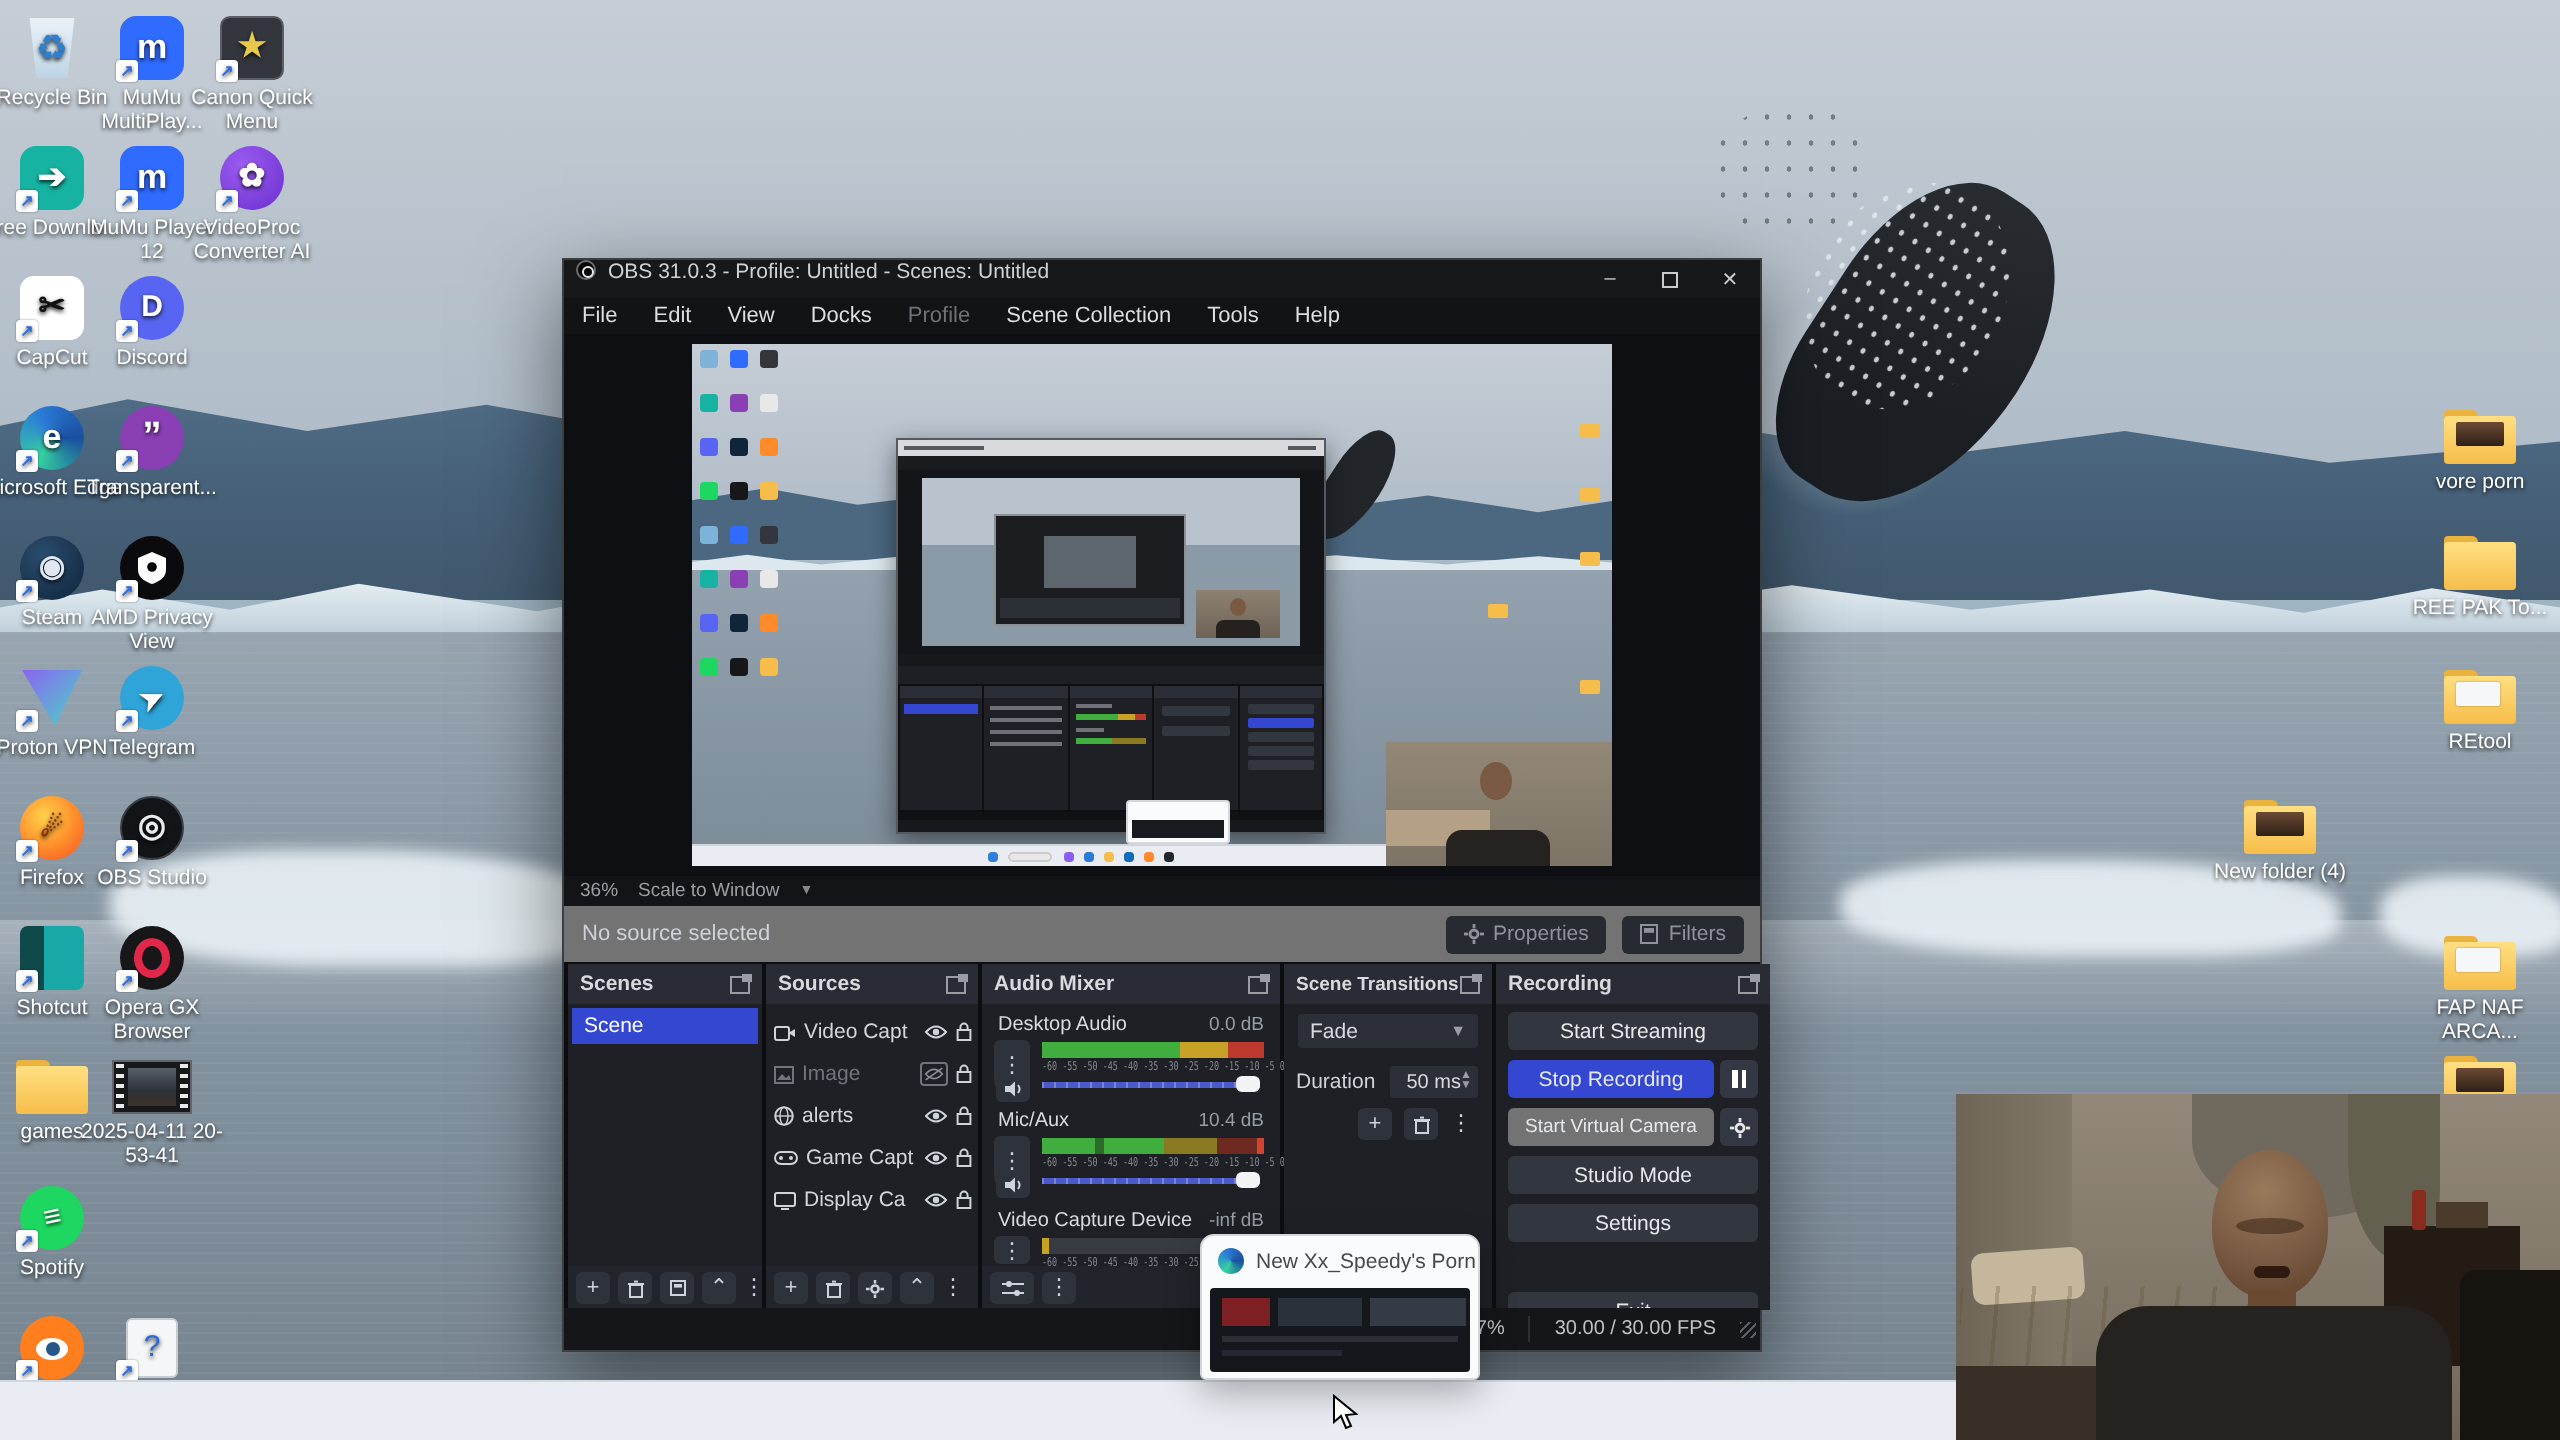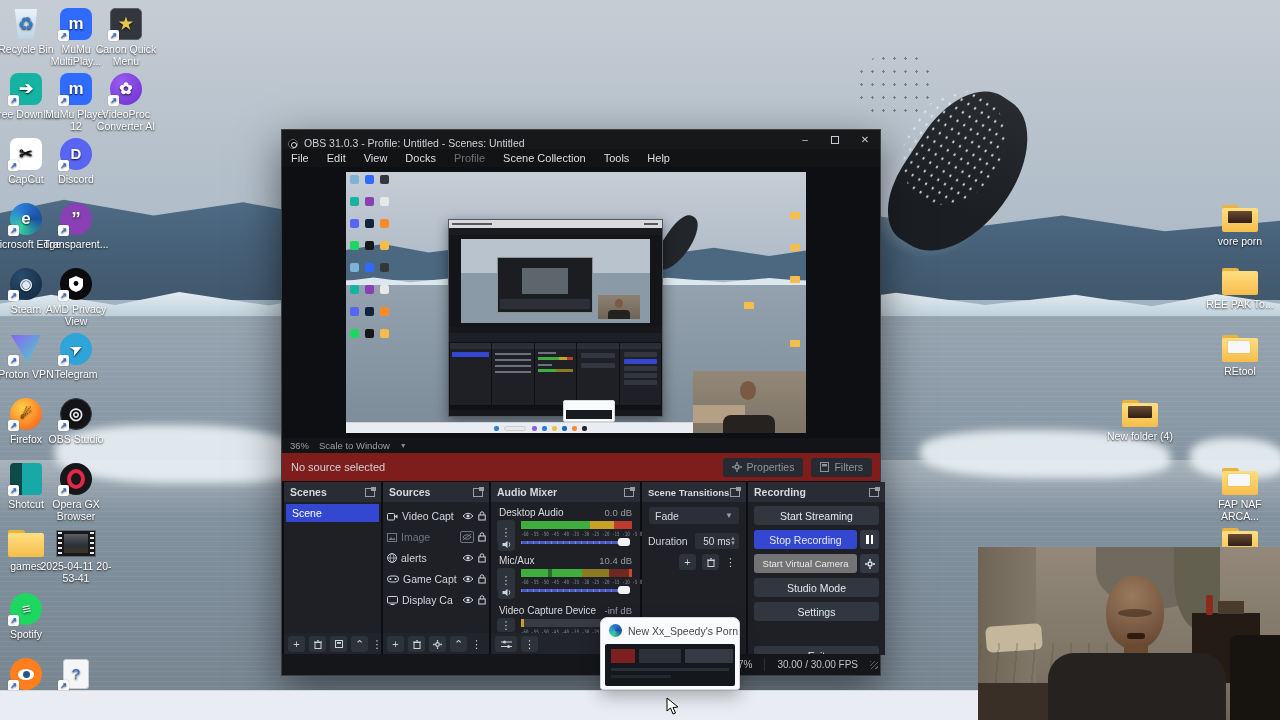--- a/index.html
+++ b/index.html
@@ -55,21 +55,21 @@
   .folder .frontf{position:absolute;left:1px;top:3px;right:1px;bottom:0;background:linear-gradient(180deg,#ffdf82,#f6bd4a);border-radius:2px;}
   .folder .card{position:absolute;left:7px;top:6px;width:22px;height:12px;background:#f5f7f8;border-radius:1px;box-shadow:0 0 1px rgba(0,0,0,.4);}
   .folder .photo{position:absolute;left:7px;top:6px;width:24px;height:12px;background:linear-gradient(180deg,#6b4a33,#2e2017);border-radius:1px;}
   .film{width:40px;height:27px;background:#17181a;border:1px solid #62666c;position:relative;margin:2px auto 3px;}
   .film .perfl,.film .perfr{position:absolute;top:1px;bottom:1px;width:4px;background:repeating-linear-gradient(180deg,#e8eaec 0 2px,rgba(0,0,0,0) 2px 5px);}
   .film .perfl{left:1px;} .film .perfr{right:1px;}
   .film .thumb{position:absolute;left:7px;right:7px;top:3px;bottom:3px;background:linear-gradient(180deg,#585f66,#2c3136 60%,#3d332a);}
 
   
   .obs{position:absolute;left:281px;top:129px;width:600px;height:547px;background:#101114;border:1px solid #3c3e42;box-shadow:0 14px 40px rgba(0,0,0,.5);z-index:20;color:#d7d9dd;}
-  .obs-title{position:absolute;left:0;top:0;right:0;height:19px;background:#17181a;display:flex;align-items:flex-end;padding-left:6px;font-size:10.5px;color:#cfd1d5;}
+  .obs-title{position:absolute;left:0;top:0;right:0;height:19px;background:#17181a;display:flex;align-items:flex-start;padding-left:6px;font-size:10.5px;color:#cfd1d5;}
   .obs-logo{width:10px;height:10px;border-radius:50%;background:#060607;border:1px solid #6a6d72;margin-right:6px;position:relative;}
   .obs-logo::after{content:"";position:absolute;left:2px;top:2px;width:4px;height:4px;border-radius:50%;border:1px solid #e8eaec;}
   .wbtn{width:30px;height:19px;display:flex;align-items:center;justify-content:center;color:#c9cbd0;font-size:10px;}
   .obs-menu{position:absolute;left:0;top:19px;right:0;height:18px;background:#121315;display:flex;align-items:center;gap:0;font-size:11px;}
   .obs-menu span{padding:0 9px;color:#dcdee2;}
   .obs-menu span.dim{color:#6e7278;}
   .preview{position:absolute;left:0;top:37px;right:0;height:271px;background:#0e0f12;}
   .cap{position:absolute;left:64px;top:5px;width:460px;height:261px;overflow:hidden;background:#9fb0bd;}
   
   .cap .msky{position:absolute;left:0;top:0;width:460px;height:110px;background:linear-gradient(180deg,#c6cdd5,#aab8c5);}
@@ -111,21 +111,21 @@
   .mtaskbar .dot{position:absolute;top:3px;width:5px;height:5px;border-radius:2px;}
   .mpopup{position:absolute;left:217px;top:228px;width:52px;height:22px;background:#fafbfc;border:1px solid #d4d8dd;border-radius:2px;}
   .mpopup::after{content:"";position:absolute;left:2px;top:9px;right:2px;bottom:2px;background:#181b20;}
   .mcam{position:absolute;left:347px;top:199px;width:113px;height:62px;background:linear-gradient(180deg,#90old 0,#000 0);background:linear-gradient(180deg,#90쪽 0,#000 0);}
   .mcam{background:linear-gradient(180deg,#938878,#7d7466);}
   .mcam .bed{position:absolute;left:0;bottom:10px;width:52px;height:18px;background:#b3a085;}
   .mcam .hd{position:absolute;left:47px;top:10px;width:16px;height:19px;border-radius:50%;background:#7a5a42;}
   .mcam .sh{position:absolute;left:30px;bottom:0;width:52px;height:18px;border-radius:8px 8px 0 0;background:#25221f;}
 
   .scalebar{position:absolute;left:0;top:308px;right:0;height:15px;background:#131418;display:flex;align-items:center;gap:10px;padding-left:8px;font-size:9.5px;color:#9b9fa6;}
-  .srcbar{position:absolute;left:0;top:323px;right:0;height:28px;background:#7f1d1d;display:flex;align-items:center;font-size:11px;}
+  .srcbar{position:absolute;left:0;top:323px;right:0;height:28px;background:#737373;display:flex;align-items:center;font-size:11px;}
   .pillbtn{height:19px;display:flex;align-items:center;gap:5px;padding:0 9px;background:#272a31;border-radius:3px;color:#8e939b;font-size:10.5px;margin-right:8px;}
   .docks{position:absolute;left:0;top:351px;right:0;height:175px;background:#0c0d10;display:flex;gap:2px;padding:1px 2px;}
   .panel{position:relative;background:#1e2026;flex-shrink:0;}
   .phead{position:absolute;left:0;top:0;right:0;height:20px;background:#292c34;display:flex;align-items:center;justify-content:space-between;padding:0 6px;font-size:10.5px;font-weight:bold;color:#d8dade;}
   .popout{width:10px;height:9px;border:1px solid #9a9da4;position:relative;}
   .popout::after{content:"";position:absolute;right:-2px;top:-2px;width:5px;height:4px;background:#9a9da4;}
   .ptool{position:absolute;left:0;bottom:0;right:0;height:22px;background:#22242b;display:flex;align-items:center;gap:4px;padding:0 4px;}
   .tbtn{min-width:17px;height:16px;background:#2e323b;border-radius:3px;color:#cfd3da;display:flex;align-items:center;justify-content:center;font-size:11px;line-height:1;}
   .scene-item{position:absolute;left:2px;top:22px;right:2px;height:18px;background:#3347d1;color:#fff;font-size:10.5px;display:flex;align-items:center;padding-left:6px;}
   .srow{position:absolute;left:4px;right:3px;height:20px;display:flex;align-items:center;gap:4px;font-size:10.5px;color:#d2d5da;}

